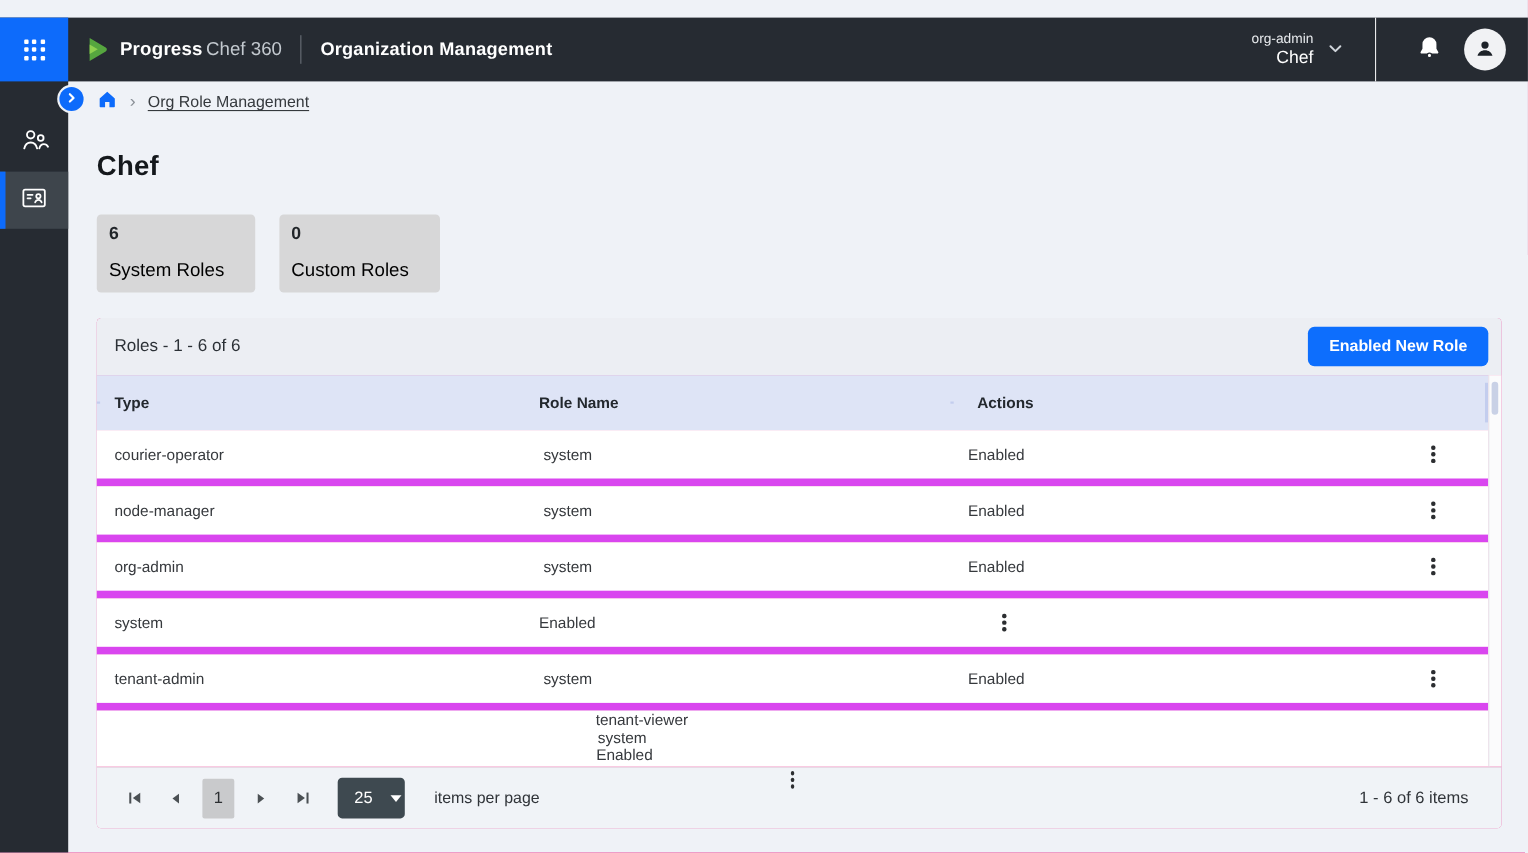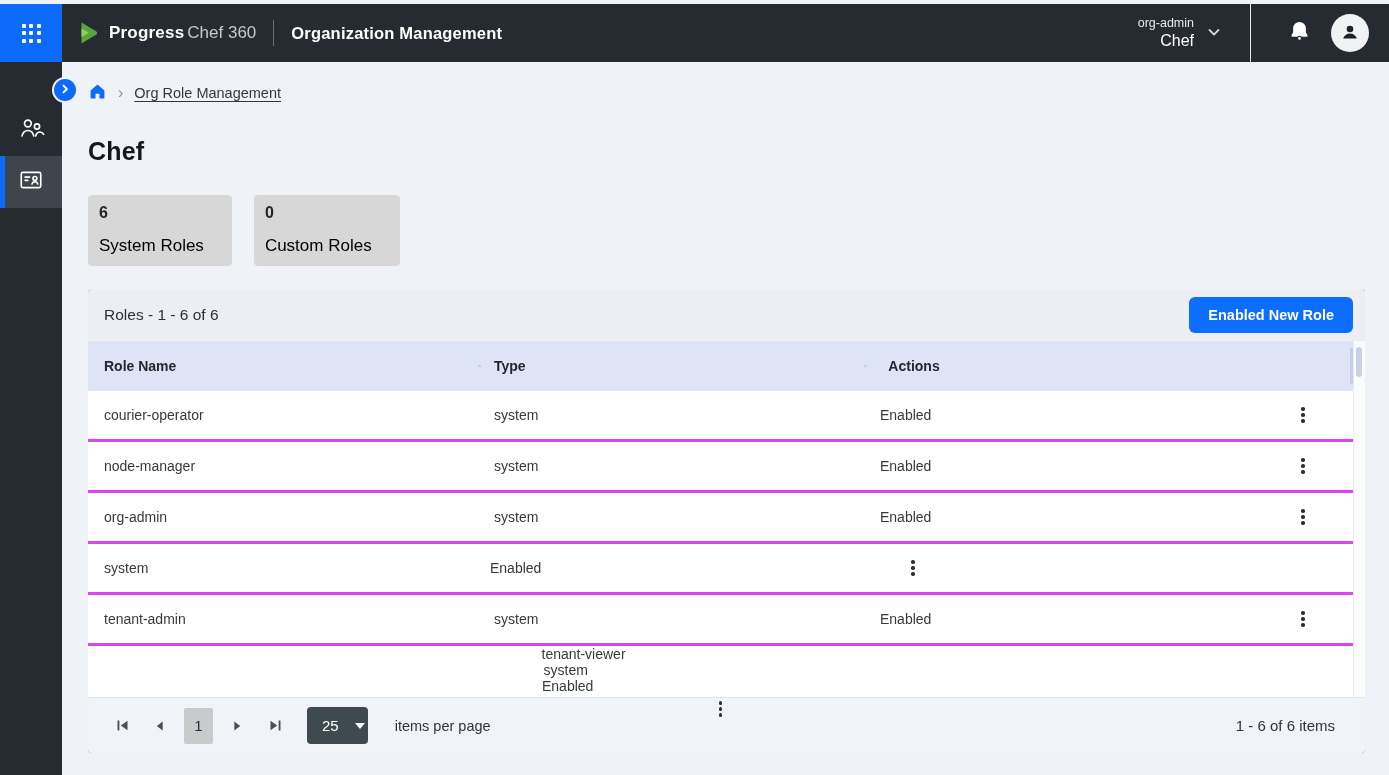--- a/index.html
+++ b/index.html
@@ -3,21 +3,21 @@
 <meta charset="utf-8">
 <style>
   * { margin:0; padding:0; box-sizing:border-box; }
   html,body { width:1389px; height:775px; }
   body {
     font-family:"Liberation Sans","DejaVu Sans",sans-serif;
     background:#eff2f7; position:relative; overflow:hidden;
     color:#33373b;
   }
   
-  .topbar { position:absolute; top:4px; left:0; right:0; height:58px;
+  .topbar { position:absolute; top:16px; left:0; right:0; height:58px;
     background:#262b32; display:flex; align-items:center; z-index:5; }
   .waffle-btn { width:62px; height:58px; background:#0d6bfb; border:none; cursor:pointer;
     display:flex; align-items:center; justify-content:center; flex:0 0 62px; }
   .waffle-grid { display:grid; grid-template-columns:repeat(3,4px); grid-template-rows:repeat(3,4px); gap:3.5px; }
   .waffle-grid span { background:#fff; border-radius:1px; }
   .brand { display:flex; align-items:center; margin-left:15px; }
   .brand-mark { margin-right:7px; display:flex; }
   .brand-name { color:#fff; font-weight:700; font-size:17px; letter-spacing:.2px; }
   .brand-product { color:#c3c9cf; font-weight:400; font-size:17px; margin-left:3px; }
   .brand-div { width:1px; height:26px; background:#6a7077; margin:0 17px; }
@@ -66,21 +66,21 @@
   .gutter-thumb { position:absolute; left:2px; top:6px; width:6px; height:30px; background:#c9d1e6; border-radius:3px; cursor:pointer; }
   .thead { display:flex; height:50px; background:#dee4f6; align-items:center; position:relative; }
   .thead::after { content:""; position:absolute; right:0; top:7px; bottom:7px; width:3px; background:#c3cdee; }
   .th { font-size:14px; font-weight:700; color:#23282e; position:relative; padding-left:16px; }
   .th.c1 { width:390px; }
   .th.c2 { width:386px; }
   .th.c3 { width:389px; }
   .th.c4 { width:100px; text-align:center; padding-left:0; }
   .th.c2::before, .th.c3::before, .th.c4::before {
     content:""; position:absolute; left:0; top:7px; bottom:7px; width:3px; background:#c3cdee; }
-  .trow { display:flex; height:51px; align-items:center; border-bottom:3px solid #d946ef; background:#fff; }
+  .trow { display:flex; height:51px; align-items:center; border-bottom:7px solid #d946ef; background:#fff; }
   .trow:last-child { border-bottom:none;flex-direction:column; }
   .td { font-size:14px; color:#36393d; padding-left:16px; }
   .td.c1 { width:390px; }
   .td.c2 { width:386px; }
   .td.c3 { width:389px; }
   .td.c4 { width:100px; display:flex; justify-content:center; padding-left:0; }
   .kebab { background:none; border:none; display:flex; flex-direction:column; gap:2.5px; padding:7px 9px; cursor:pointer; }
   .kebab .dot { width:3.5px; height:3.5px; border-radius:50%; background:#2c2e31; }
   
   .tfoot { height:56px; background:#f0f3f7; border-top:1px solid #e2e5ea;
@@ -220,22 +220,22 @@
   <section class="table-card">
 
     <div class="toolbar">
       <span class="toolbar-title">Roles - 1 - 6 of 6</span>
       <button class="create-btn">Enabled New Role</button>
     </div>
 
     <div class="table-mid">
       <div class="cols">
         <div class="thead">
+          <div class="th c2">Type</div>
           <div class="th c1">Role Name</div>
-          <div class="th c2">Type</div>
           <div class="th c4">Actions</div>
         </div>
 
         <div class="trow">
           <div class="td c1">courier-operator</div>
           <div class="td c2">system</div>
           <div class="td c3">Enabled</div>
           <div class="td c4">
               <button class="kebab">
                 <span class="dot"></span>

